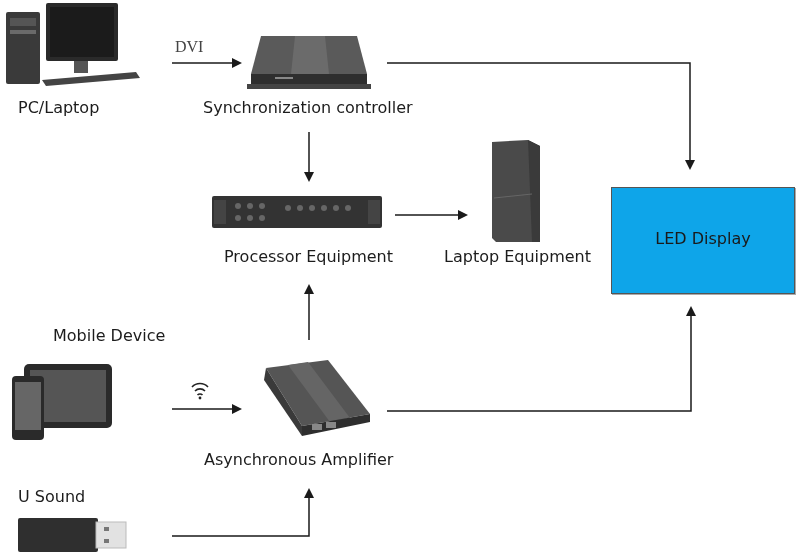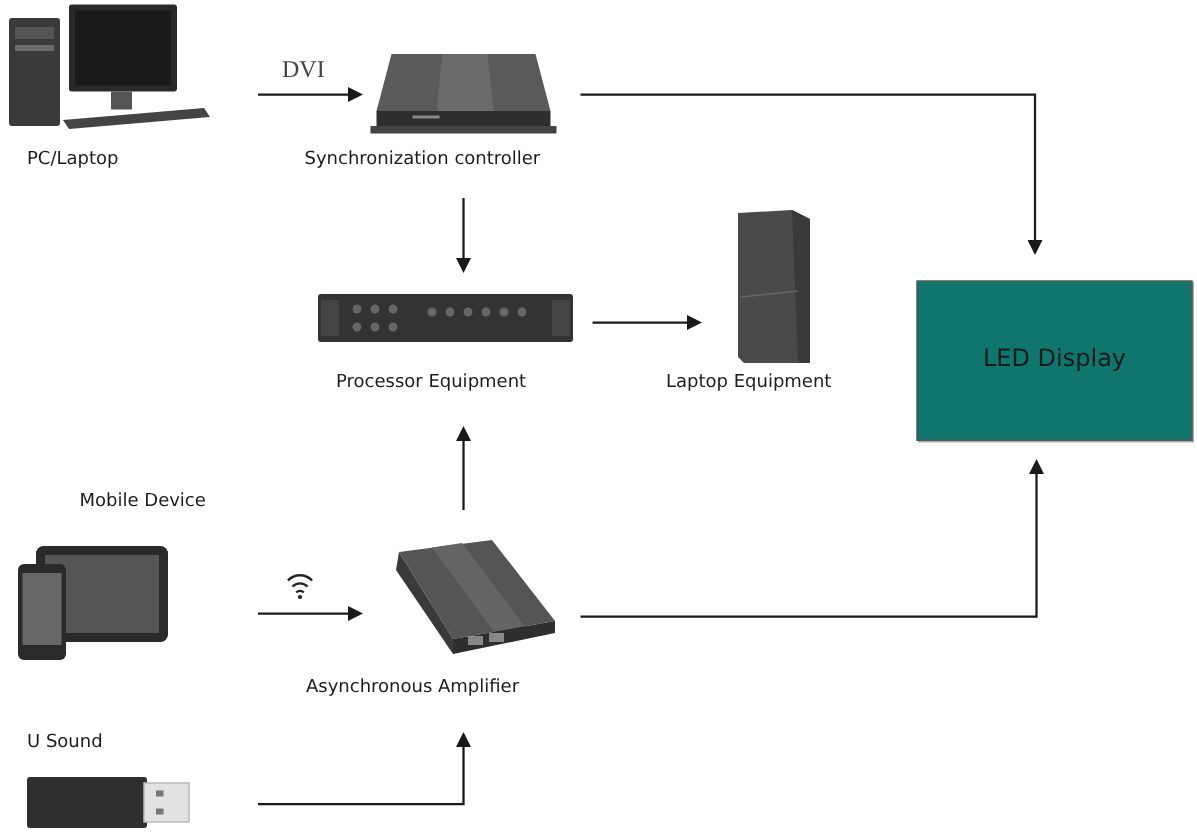--- a/index.html
+++ b/index.html
@@ -1,23 +1,23 @@
 <!DOCTYPE html>
 <html><head>
 <meta charset="utf-8">
 <style>
   html, body { margin:0; padding:0; background:#ffffff; }
   body { width:798px; height:558px; position:relative; overflow:hidden;
          font-family:"DejaVu Sans", sans-serif; color:#1a1a1a; }
-  .lbl { position:absolute; font-size:12px; white-space:nowrap; color:#1c1c1c; }
+  .lbl { position:absolute; font-size:16px; white-space:nowrap; color:#1c1c1c; }
   .serif { font-family:"Liberation Serif", serif; font-size:16px; color:#444; }
   svg.wires { position:absolute; left:0; top:0; }
   .dev { position:absolute; }
   .led-box { position:absolute; left:611px; top:187px; width:182px; height:105px;
-             border:1.5px solid #555; background:#0f766e; box-shadow:1px 1px 0 #aaa; }
+             border:1.5px solid #555; background:#0ea5e9; box-shadow:1px 1px 0 #aaa; }
   .led-box span { position:absolute; left:0; right:0; top:41px; text-align:center; font-size:16px; }
 </style>
 </head>
 <body>
 
 <svg class="wires" width="798" height="558">
   <defs>
     <marker id="ah" markerWidth="10" markerHeight="10" refX="8" refY="5" orient="auto" markerUnits="userSpaceOnUse">
       <path d="M0,0 L10,5 L0,10 z" fill="#1a1a1a"></path>
     </marker>
@@ -40,21 +40,21 @@
   <polyline points="172,536 309,536 309,490" fill="none" stroke="#1a1a1a" stroke-width="1.5" marker-end="url(#ah)"></polyline>
 
   <g transform="translate(200,392)" fill="none" stroke="#222" stroke-width="1.6">
     <path d="M-8,-5 A11,11 0 0 1 8,-5"></path>
     <path d="M-5,-1 A7,7 0 0 1 5,-1"></path>
     <path d="M-2.5,3 A3.5,3.5 0 0 1 2.5,3"></path>
     <circle cx="0" cy="6" r="1.4" fill="#222" stroke="none"></circle>
   </g>
 </svg>
 
-<div class="lbl serif" style="left:188px;top:38px;">DVI</div>
+<div class="lbl serif" style="left:175px;top:38px;">DVI</div>
 
 <svg class="dev" style="left:4px;top:2px;" width="140" height="86">
   <rect x="2" y="10" width="34" height="72" rx="2" fill="#3a3a3a"></rect>
   <rect x="6" y="16" width="26" height="8" fill="#555"></rect>
   <rect x="6" y="28" width="26" height="4" fill="#6a6a6a"></rect>
   <rect x="42" y="1" width="72" height="58" rx="2" fill="#2a2a2a"></rect>
   <rect x="46" y="5" width="64" height="50" fill="#1b1b1b"></rect>
   <rect x="70" y="59" width="14" height="12" fill="#555"></rect>
   <polygon points="38,78 132,70 136,76 42,84" fill="#444"></polygon>
 </svg>

